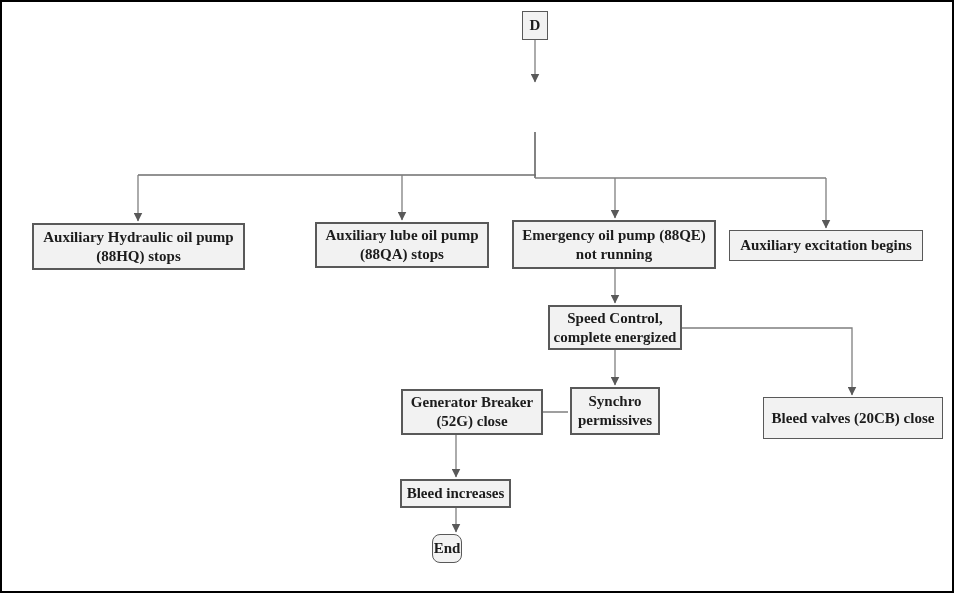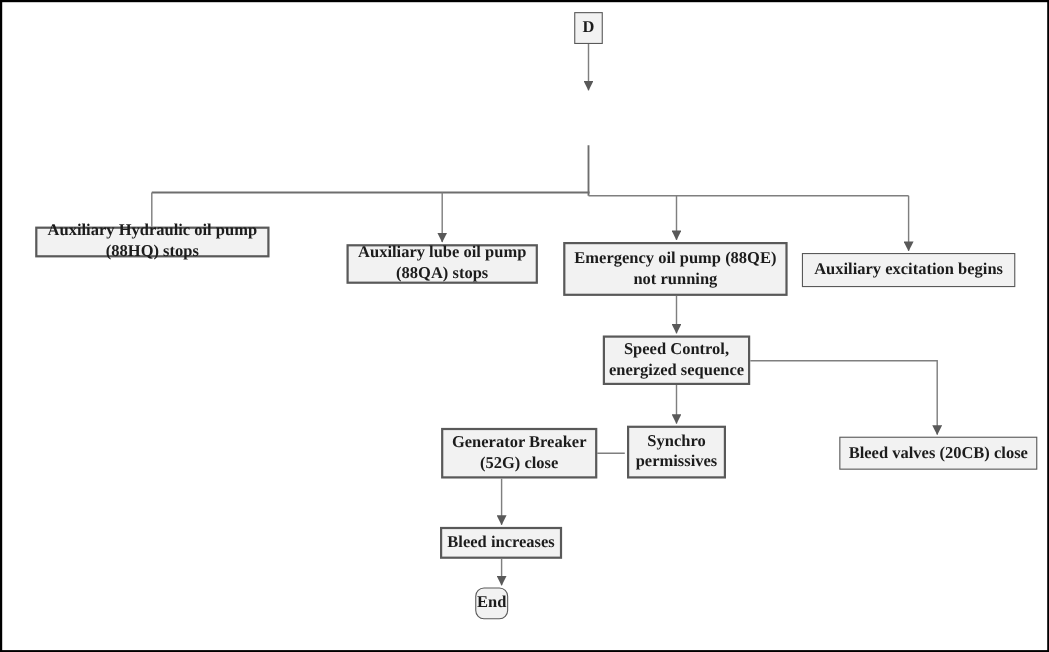--- a/index.html
+++ b/index.html
@@ -37,28 +37,28 @@
     align-items: center;
     justify-content: center;
     text-align: center;
     white-space: pre;
   }
   .node.thin { border-width: 1.5px; }
   .node.rounded { border-radius: 8px; border-width: 1.5px; }
 
   #node-d              { left: 520px; top: 9px;   width: 26px;  height: 29px; }
   #node-speed-relay    { left: 461px; top: 83px;  width: 145px; height: 47px; }
-  #node-aux-hydraulic  { left: 30px;  top: 204px; width: 213px; height: 28px; }
-  #node-aux-lube       { left: 313px; top: 220px; width: 174px; height: 36px; }
+  #node-aux-hydraulic  { left: 30px;  top: 221px; width: 213px; height: 47px; }
+  #node-aux-lube       { left: 313px; top: 220px; width: 174px; height: 46px; }
   #node-emergency      { left: 510px; top: 218px; width: 204px; height: 49px; }
   #node-gen-excitation { left: 727px; top: 228px; width: 194px; height: 31px; }
   #node-speed-control  { left: 546px; top: 303px; width: 134px; height: 45px; }
   #node-synchro        { left: 568px; top: 385px; width: 90px;  height: 48px; }
   #node-gen-breaker    { left: 383px; top: 387px; width: 142px; height: 46px; margin-left: 16px; }
-  #node-bleed-valves   { left: 761px; top: 395px; width: 180px; height: 30px; }
+  #node-bleed-valves   { left: 761px; top: 395px; width: 180px; height: 42px; }
   #node-load-increases { left: 398px; top: 477px; width: 111px; height: 29px; }
   #node-end            { left: 430px; top: 532px; width: 30px;  height: 29px; }
 </style>
 </head>
 <body>
 
 <div class="frame">
 
   <svg class="wires" viewBox="0 0 950 589">
     <defs>
@@ -85,21 +85,21 @@
 
   <div class="node thin" id="node-d">D</div>
   <div class="node" id="node-aux-hydraulic">Auxiliary Hydraulic oil pump
 (88HQ) stops</div>
   <div class="node" id="node-aux-lube">Auxiliary lube oil pump
 (88QA) stops</div>
   <div class="node" id="node-emergency">Emergency oil pump (88QE)
 not running</div>
   <div class="node thin" id="node-gen-excitation">Auxiliary excitation begins</div>
   <div class="node" id="node-speed-control">Speed Control,
-energized sequence</div>
+complete energized</div>
   <div class="node" id="node-synchro">Synchro
 permissives</div>
   <div class="node" id="node-gen-breaker">Generator Breaker
 (52G) close</div>
   <div class="node thin" id="node-bleed-valves">Bleed valves (20CB) close</div>
   <div class="node" id="node-load-increases">Bleed increases</div>
   <div class="node rounded" id="node-end">End</div>
 
 </div>
 

